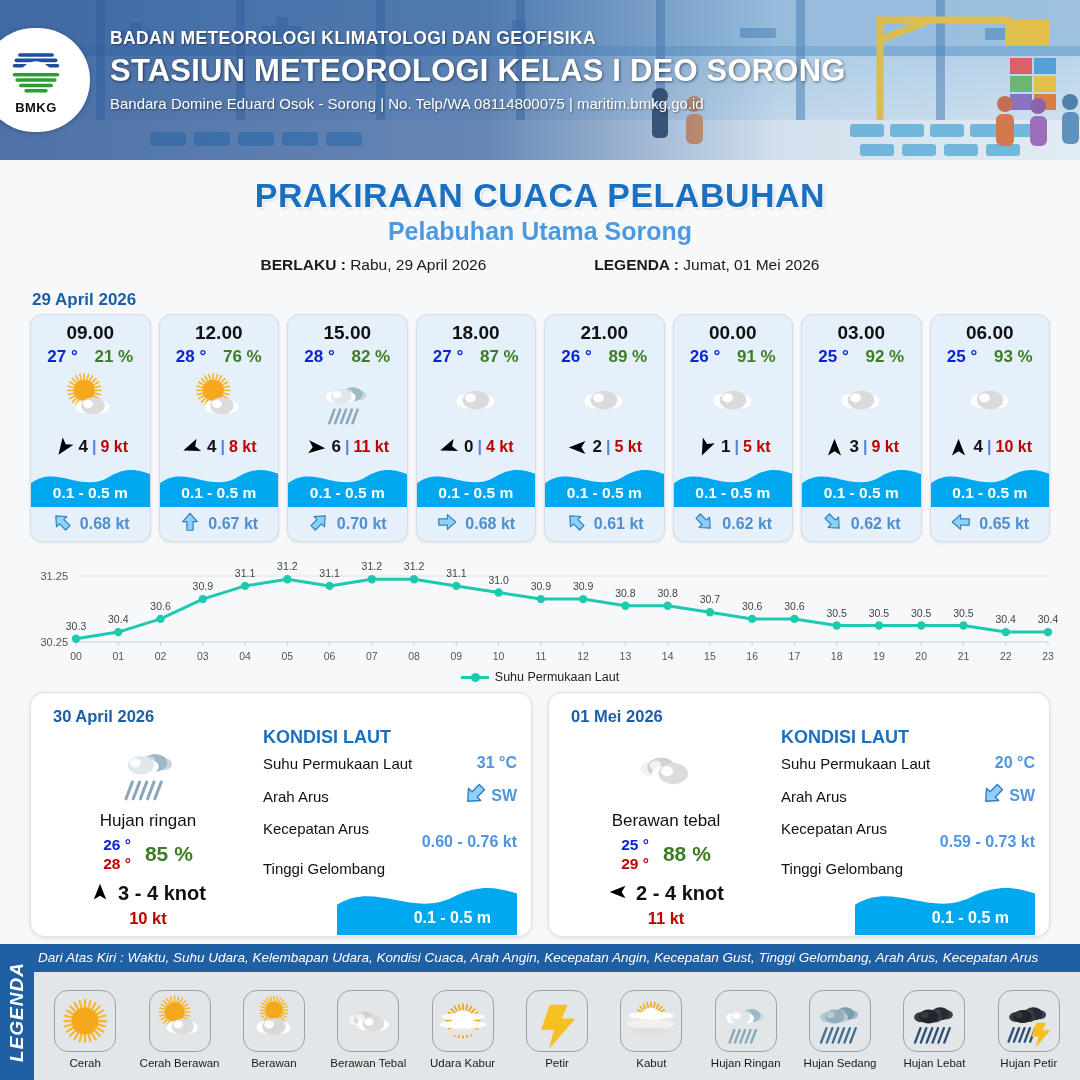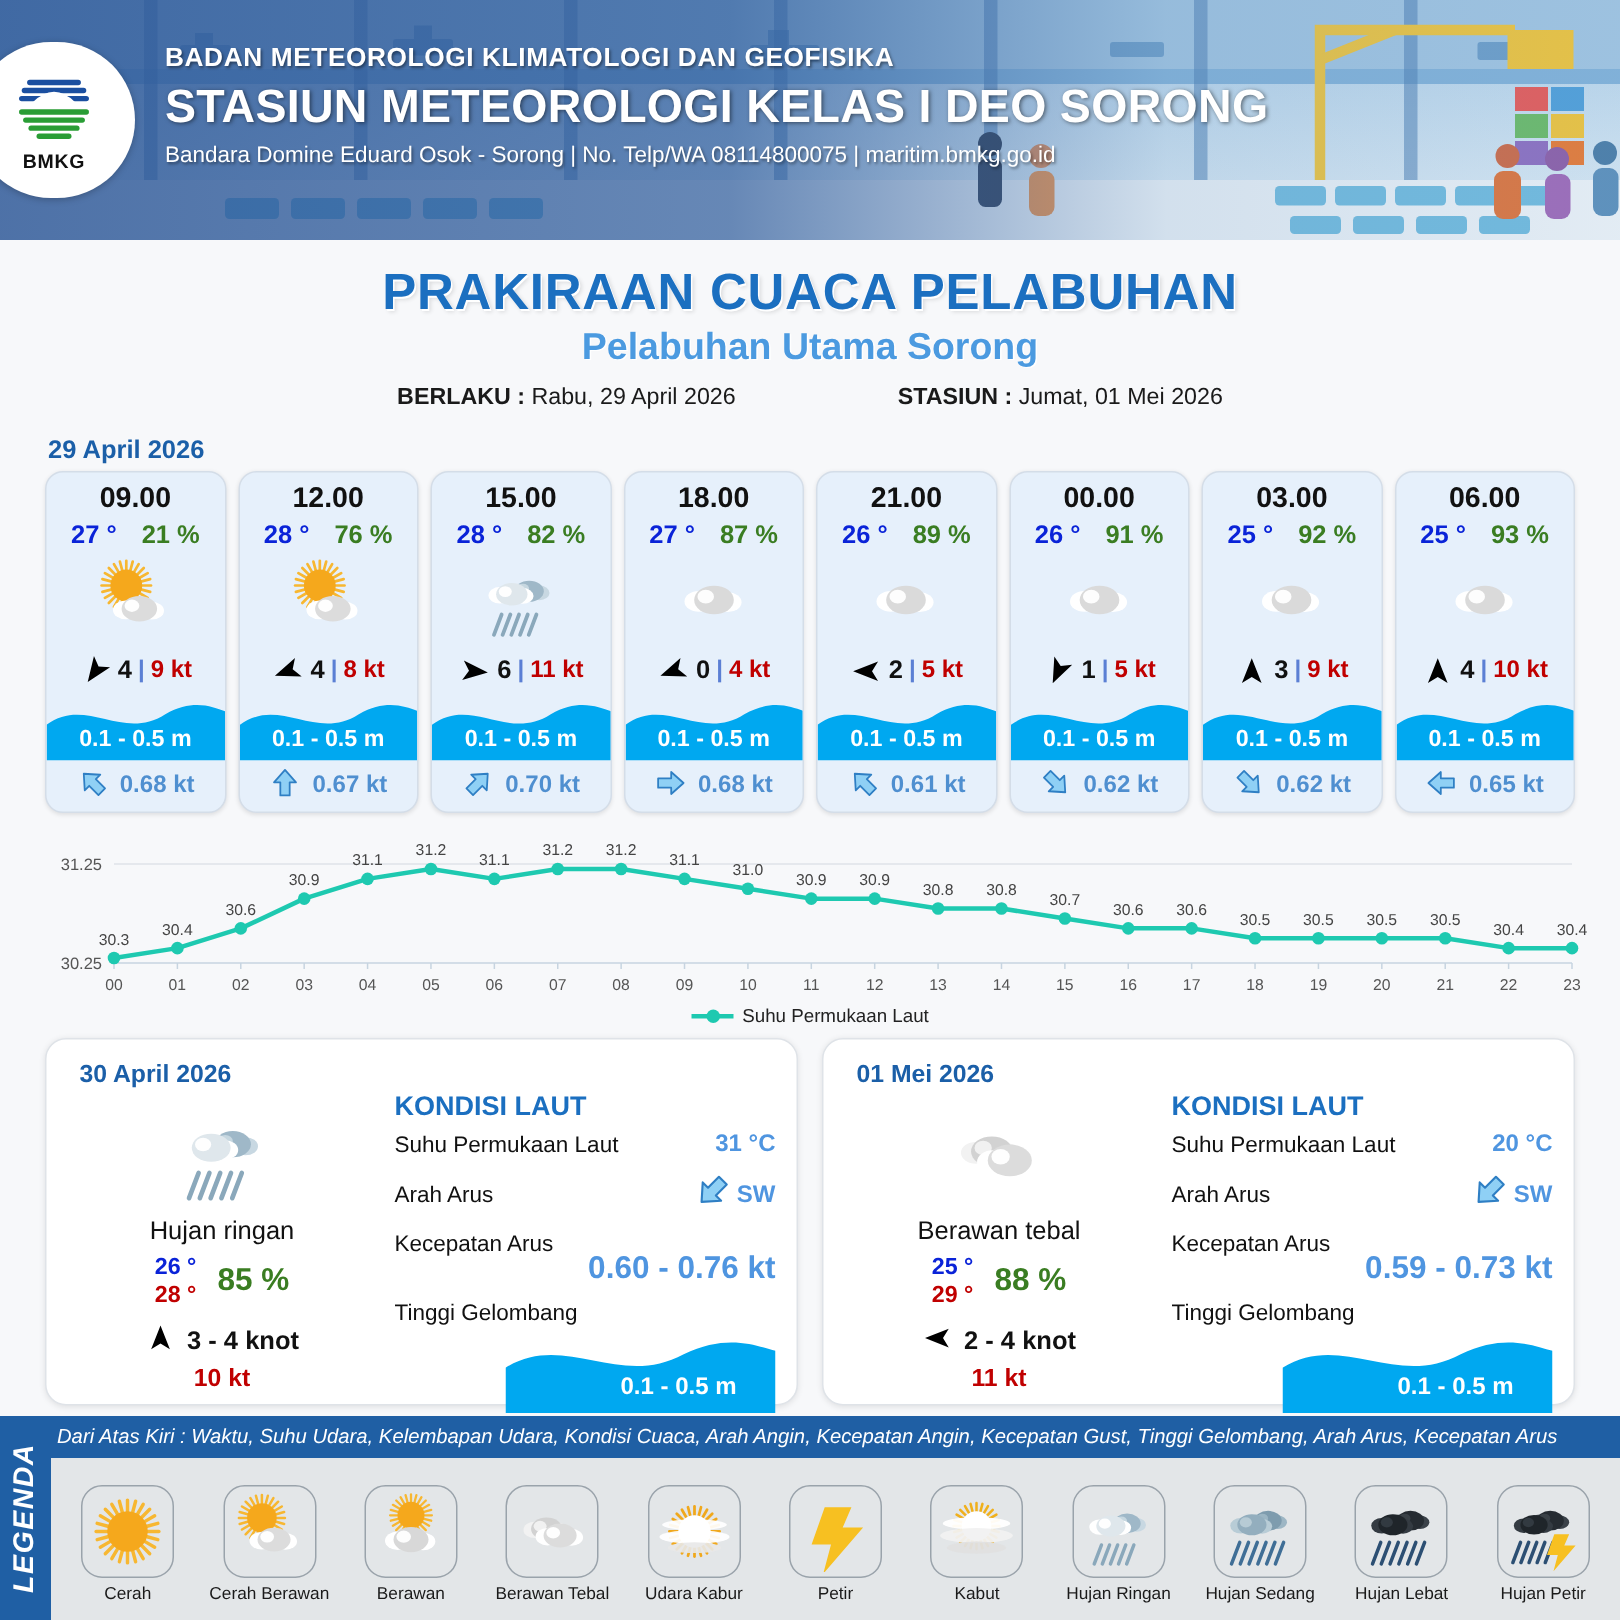--- a/index.html
+++ b/index.html
@@ -92,30 +92,30 @@
   .d-date { position:absolute; left:22px; top:14px; font-size:16.5px; font-weight:bold; color:#1b5fa8; }
   .d-left { position:absolute; left:12px; top:40px; width:210px; text-align:center; }
   .d-icon { height:74px; display:flex; align-items:center; justify-content:center; }
   .d-cond { font-size:17px; color:#111; margin-top:4px; }
   .d-temps { display:flex; align-items:center; justify-content:center; gap:14px; margin-top:4px; }
   .d-tcol { text-align:left; line-height:1.25; }
   .d-tmin { font-size:15.5px; font-weight:bold; color:#0a23d8; }
   .d-tmax { font-size:15.5px; font-weight:bold; color:#c00000; }
   .d-hum { font-size:21px; font-weight:bold; color:#3a7d22; }
   .d-wind { display:flex; align-items:center; justify-content:center; gap:8px; margin-top:8px; }
-  .d-wspd { font-size:17px; font-weight:bold; color:#111; }
+  .d-wspd { font-size:20px; font-weight:bold; color:#111; }
   .d-gust { font-size:16.5px; font-weight:bold; color:#c00000; margin-top:3px; }
   .d-right { position:absolute; left:232px; top:34px; right:14px; }
   .d-kl { font-size:18px; font-weight:bold; color:#1b6fc0; }
   .d-row { display:flex; justify-content:space-between; align-items:center; margin-top:9px; }
   .d-lbl { font-size:15px; color:#111; }
   .d-val { font-size:16px; font-weight:bold; color:#4f95e0; }
   .d-cur-row { display:flex; align-items:center; gap:3px; }
   .d-sst-row { margin-top:6px; }
-  .d-speed { text-align:right; font-size:21px; font-weight:bold; color:#4f95e0; margin-top:-4px; }
+  .d-speed { text-align:right; font-size:16px; font-weight:bold; color:#4f95e0; margin-top:-4px; }
   .d-wavebox { position:relative; margin-top:2px; height:56px; }
   .d-wavebox svg { position:absolute; right:0; top:0; }
   .d-wave-txt { position:absolute; right:26px; bottom:8px; font-size:16px; font-weight:bold; color:#fff; }
 
   
   .legenda { position:absolute; left:0; bottom:0; width:1080px; height:136px; background:#1f5fa4; }
   .leg-side { position:absolute; left:0; top:0; width:34px; height:136px;
               display:flex; align-items:center; justify-content:center; }
   .leg-side span { color:#fff; font-size:19px; font-weight:bold; font-style:italic;
                    letter-spacing:1px; transform:rotate(-90deg); white-space:nowrap; }
@@ -241,21 +241,21 @@
 
 <div class="title-wrap">
   <div class="t-main">PRAKIRAAN CUACA PELABUHAN</div>
   <div class="t-sub">Pelabuhan Utama Sorong</div>
   <div class="t-valid">
     <div>
       <b>BERLAKU :</b>
       <span class="val">Rabu, 29 April 2026</span>
     </div>
     <div>
-      <b>STASIUN :</b>
+      <b>LEGENDA :</b>
       <span class="val">Jumat, 01 Mei 2026</span>
     </div>
   </div>
 </div>
 
 <div class="date-label">29 April 2026</div>
 
 <div class="cards" id="cards">
     <div class="card">
     <div class="c-time">09.00</div>

